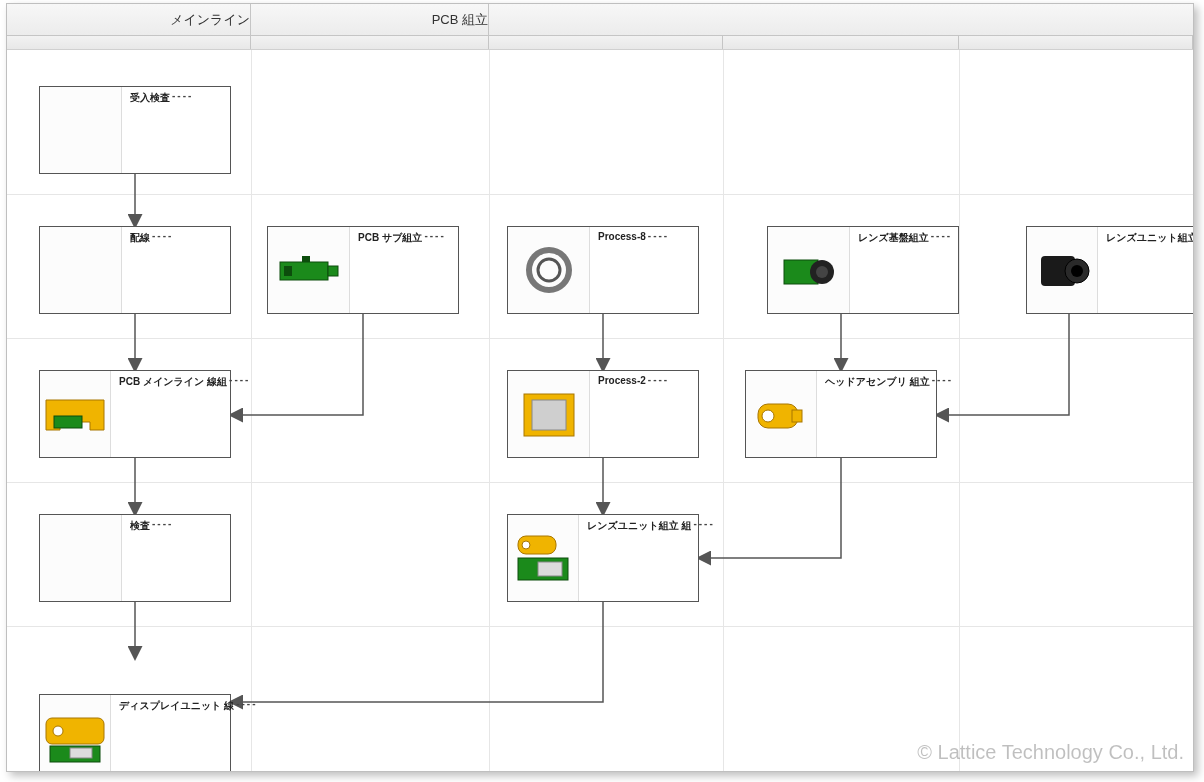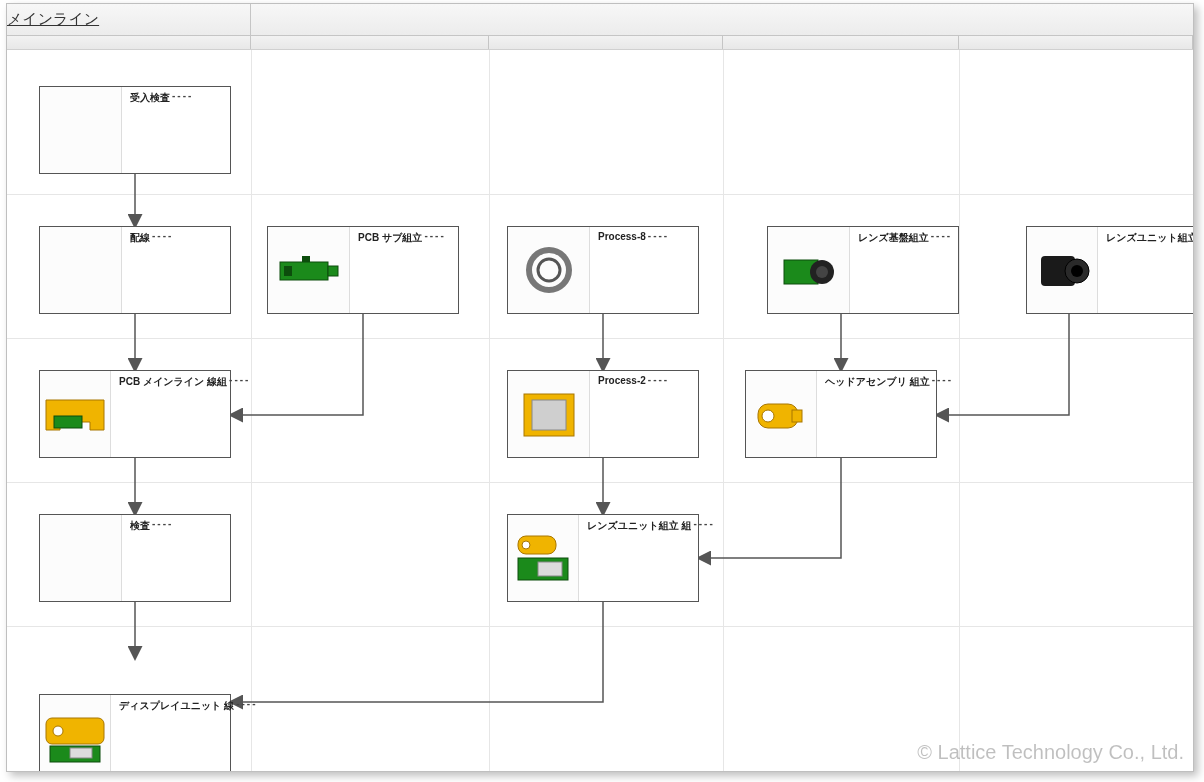--- a/index.html
+++ b/index.html
@@ -25,24 +25,23 @@
     box-shadow: 4px 4px 8px rgba(0,0,0,0.25);
   }
   .headers {
     display: flex;
     border-bottom: 1px solid #c5c5c5;
     background: linear-gradient(#f7f7f7,#ececec);
     height: 32px;
   }
   .headers .hcell {
     border-right: 1px solid #c5c5c5;
-    display:flex; align-items:center; justify-content:flex-start;
-    font-size: 15px;
+    display:flex; align-items:center; justify-content:flex-end;
+    font-size: 13px;
     color:#333;
-    text-decoration:underline;
   }
   .subrow {
     display:flex;
     height: 14px;
     border-bottom: 1px solid #d0d0d0;
     background: linear-gradient(#f2f2f2,#e8e8e8);
   }
   .subrow .scell { border-right:1px solid #c5c5c5; }
 
   .canvas {
@@ -115,20 +114,23 @@
 </style>
 </head>
 <body>
 
 <div class="frame">
   <div class="sheet">
 
     <div class="headers">
       <div class="hcell" style="width:244px">
           <span>メインライン</span>
+        </div>
+      <div class="hcell" style="width:238px">
+          <span>PCB 組立</span>
         </div>
     </div>
     <div class="subrow">
       <div class="scell" style="width:244px"></div>
       <div class="scell" style="width:238px"></div>
       <div class="scell" style="width:234px"></div>
       <div class="scell" style="width:236px"></div>
       <div class="scell" style="flex:1"></div>
     </div>
 

